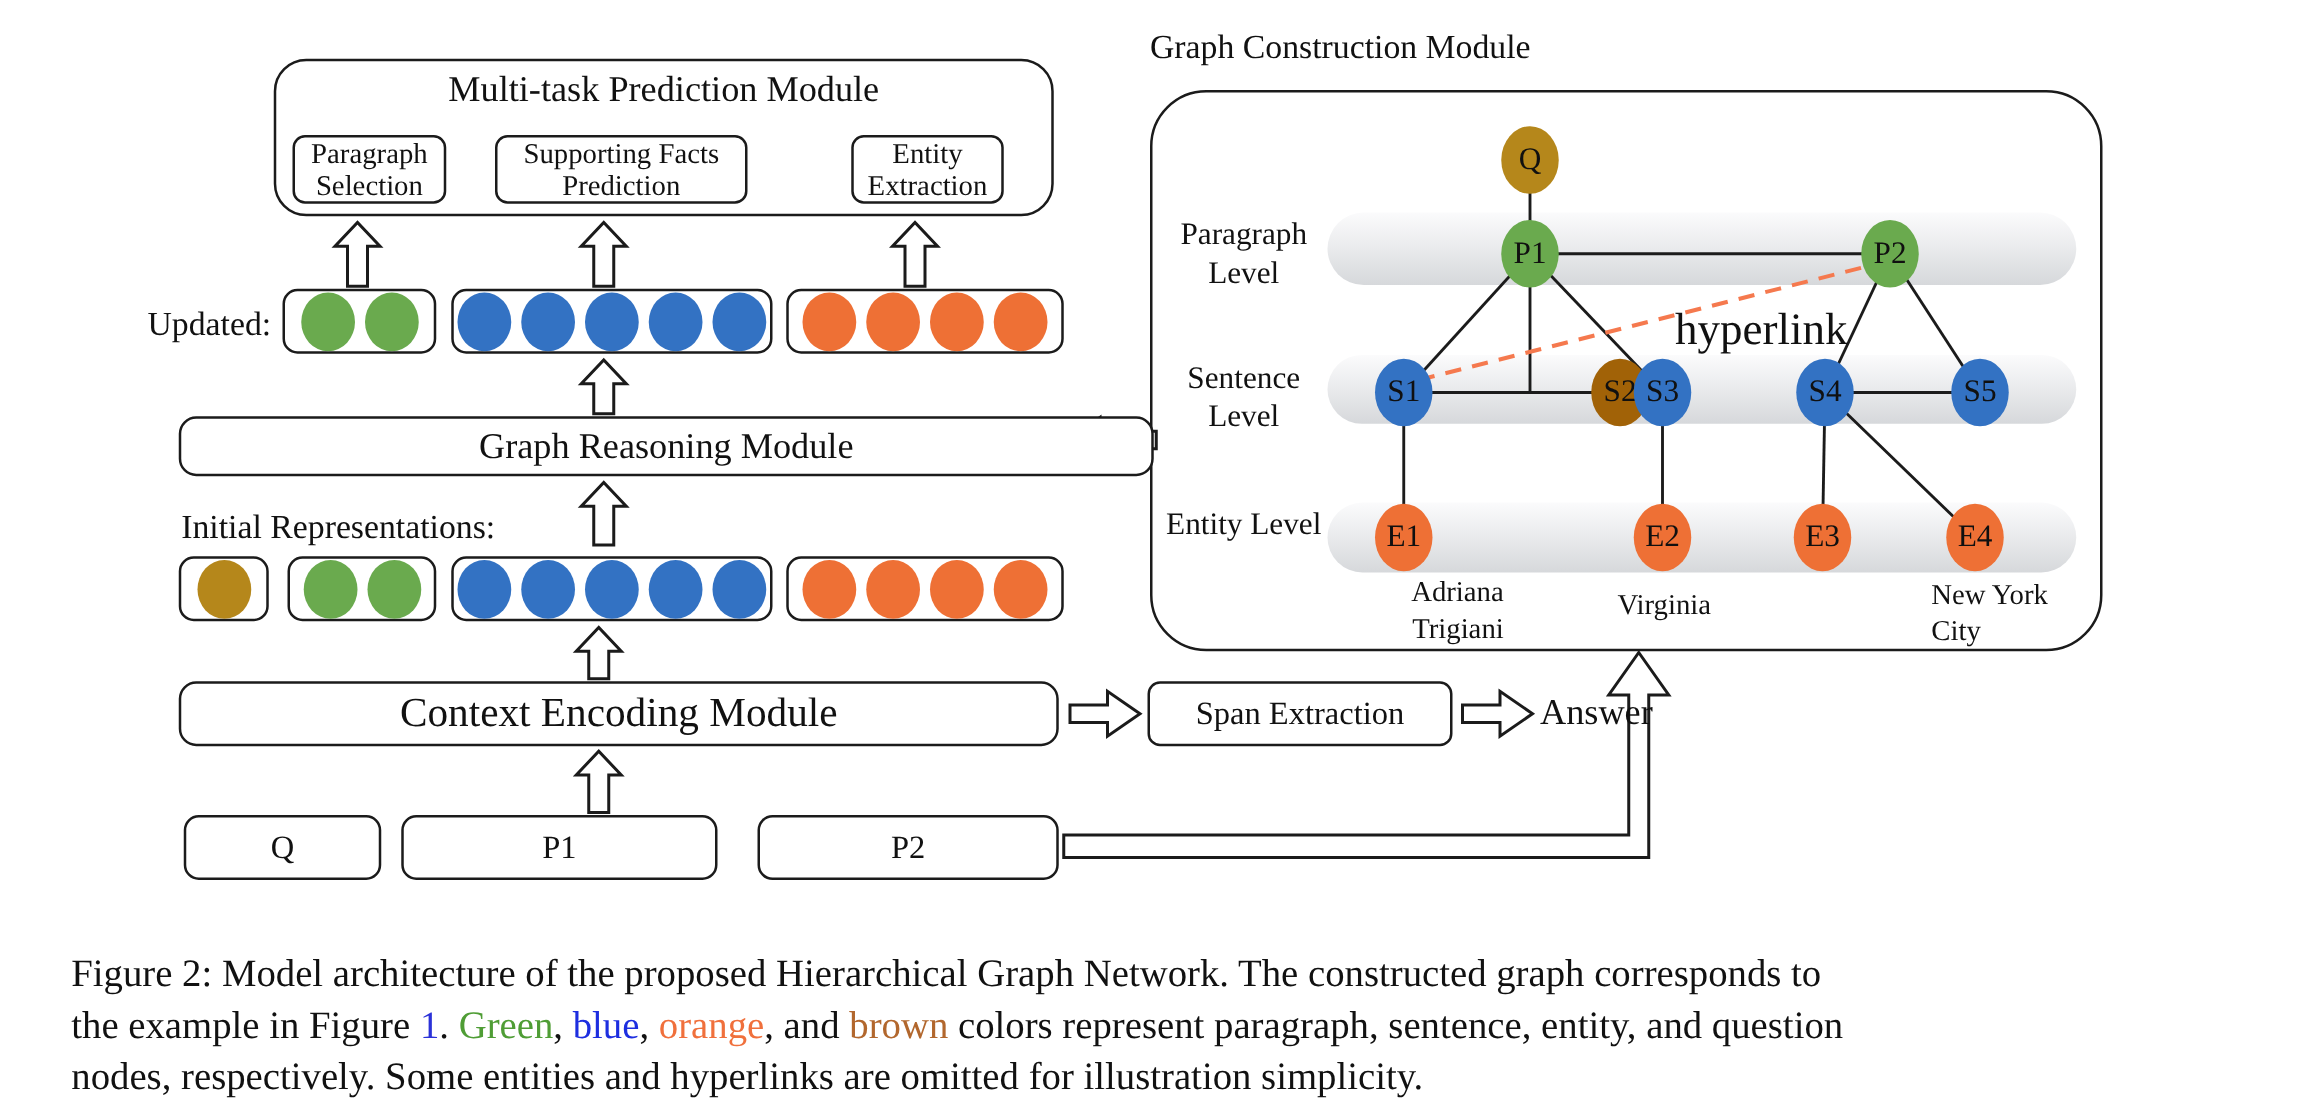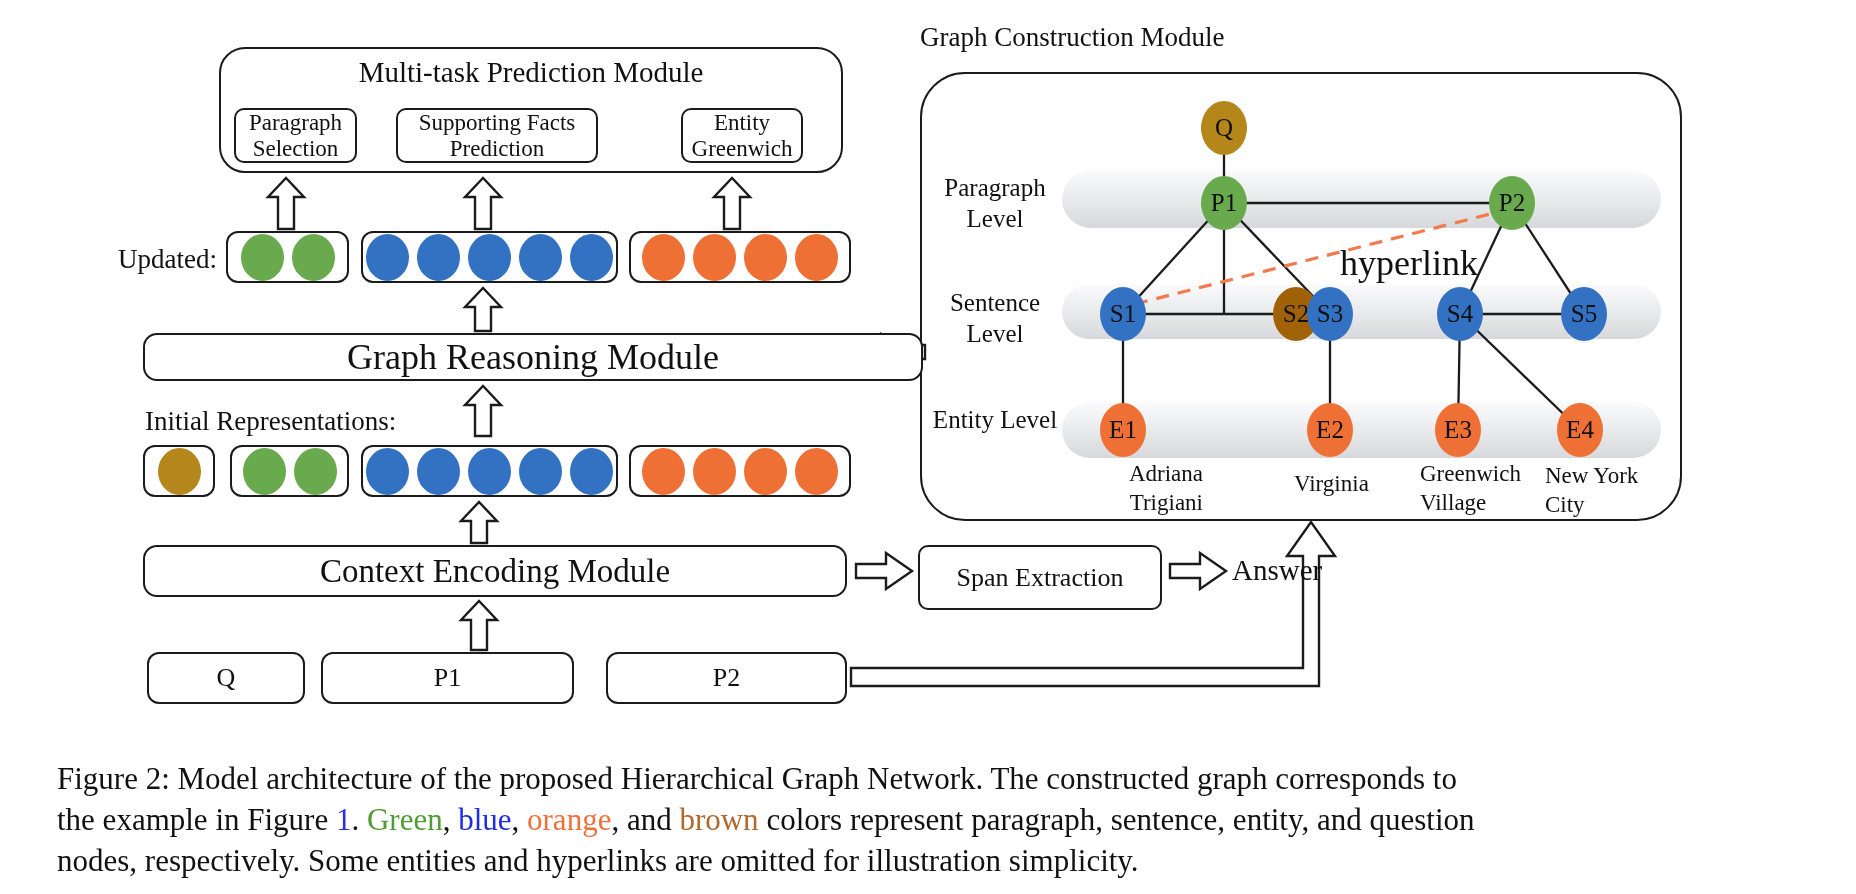--- a/index.html
+++ b/index.html
@@ -25,42 +25,42 @@
 </head>
 <body>
 
 <div id="figure">
 
   <div class="box outline-only" style="left:219px;top:47px;width:624px;height:126px;border-radius:26px"></div>
   <div class="lbl" style="left:219px;top:56px;width:624px;text-align:center;font-size:29px">Multi-task Prediction Module</div>
 
   <div class="box wrap" style="left:234px;top:108px;width:123px;height:55px;border-radius:10px;font-size:23px;line-height:1.12">Paragraph Selection</div>
   <div class="box wrap" style="left:396px;top:108px;width:202px;height:55px;border-radius:10px;font-size:23px;line-height:1.12">Supporting Facts Prediction</div>
-  <div class="box wrap" style="left:681px;top:108px;width:122px;height:55px;border-radius:10px;font-size:23px;line-height:1.12">Entity Greenwich</div>
+  <div class="box wrap" style="left:681px;top:108px;width:122px;height:55px;border-radius:10px;font-size:23px;line-height:1.12">Entity Extraction</div>
 
   <div class="lbl" style="left:118px;top:244px;font-size:27px">Updated:</div>
   <div class="tokbox" style="left:226px;top:231px;width:123px;height:52px">
       <span class="tok" style="background: rgb(106, 170, 78);"></span>
       <span class="tok" style="background: rgb(106, 170, 78);"></span>
     </div>
   <div class="tokbox" style="left:361px;top:231px;width:257px;height:52px">
       <span class="tok" style="background: rgb(51, 114, 195);"></span>
       <span class="tok" style="background: rgb(51, 114, 195);"></span>
       <span class="tok" style="background: rgb(51, 114, 195);"></span>
       <span class="tok" style="background: rgb(51, 114, 195);"></span>
       <span class="tok" style="background: rgb(51, 114, 195);"></span>
     </div>
   <div class="tokbox" style="left:629px;top:231px;width:222px;height:52px">
       <span class="tok" style="background: rgb(238, 112, 53);"></span>
       <span class="tok" style="background: rgb(238, 112, 53);"></span>
       <span class="tok" style="background: rgb(238, 112, 53);"></span>
       <span class="tok" style="background: rgb(238, 112, 53);"></span>
     </div>
 
-  <div class="box" style="left:143px;top:333px;width:780px;height:48px;border-radius:14px;font-size:36px">Graph Reasoning Module</div>
+  <div class="box" style="left:143px;top:333px;width:780px;height:48px;border-radius:14px;font-size:29px">Graph Reasoning Module</div>
 
   <div class="lbl" style="left:145px;top:406px;font-size:27px">Initial Representations:</div>
   <div class="tokbox" style="left:143px;top:445px;width:72px;height:52px">
       <span class="tok" style="background: rgb(181, 135, 27);"></span>
     </div>
   <div class="tokbox" style="left:230px;top:445px;width:119px;height:52px">
       <span class="tok" style="background: rgb(106, 170, 78);"></span>
       <span class="tok" style="background: rgb(106, 170, 78);"></span>
     </div>
   <div class="tokbox" style="left:361px;top:445px;width:257px;height:52px">
@@ -76,21 +76,21 @@
       <span class="tok" style="background: rgb(238, 112, 53);"></span>
       <span class="tok" style="background: rgb(238, 112, 53);"></span>
     </div>
 
   <div class="box" style="left:143px;top:545px;width:704px;height:52px;border-radius:14px;font-size:33px">Context Encoding Module</div>
 
   <div class="box" style="left:147px;top:652px;width:158px;height:52px;border-radius:12px;font-size:26px">Q</div>
   <div class="box" style="left:321px;top:652px;width:253px;height:52px;border-radius:12px;font-size:26px">P1</div>
   <div class="box" style="left:606px;top:652px;width:241px;height:52px;border-radius:12px;font-size:26px">P2</div>
 
-  <div class="box" style="left:918px;top:545px;width:244px;height:65px;border-radius:10px;font-size:26px">Span Extraction</div>
+  <div class="box" style="left:918px;top:545px;width:244px;height:52px;border-radius:10px;font-size:26px">Span Extraction</div>
   <div class="lbl" style="left:1232px;top:554px;font-size:29px">Answer</div>
 
   <div class="lbl" style="left:920px;top:22px;font-size:27px">Graph Construction Module</div>
   <div class="box outline-only" style="left:920px;top:72px;width:762px;height:449px;border-radius:45px"></div>
 
   <div class="band" style="left:1062px;top:170px;width:599px;height:58px"></div>
   <div class="band" style="left:1062px;top:284px;width:599px;height:55px"></div>
   <div class="band" style="left:1062px;top:402px;width:599px;height:56px"></div>
 
   <div class="lbl wrap" style="left:930px;top:172px;width:130px;text-align:center;font-size:25px;line-height:1.25">Paragraph Level</div>
@@ -144,15 +144,14 @@
       <path d="M 851 668 L 1303 668 L 1303 556 L 1287 556 L 1311 522 L 1335 556 L 1319 556 L 1319 686 L 851 686 Z" fill="#ffffff" stroke="#1b1b1b" stroke-width="2.4"></path>
     </svg>
 
   <div id="caption">
       <div><span>Figure 2:  Model architecture of the proposed Hierarchical Graph Network. The constructed graph corresponds to</span></div>
       <div><span>the example in Figure </span><span style="color: rgb(43, 50, 216);">1</span><span>. </span><span style="color: rgb(79, 157, 53);">Green</span><span>, </span><span style="color: rgb(29, 46, 224);">blue</span><span>, </span><span style="color: rgb(240, 112, 60);">orange</span><span>, and </span><span style="color: rgb(178, 103, 45);">brown</span><span> colors represent paragraph, sentence, entity, and question</span></div>
       <div><span>nodes, respectively. Some entities and hyperlinks are omitted for illustration simplicity.</span></div>
     </div>
 <div class="entcap wrap" style="left: 1085px; top: 460px; width: 118px; text-align: right;">Adriana Trigiani</div>
     <div class="entcap wrap" style="left: 1294px; top: 470px; width: 130px; text-align: left;">Virginia</div>
-    <div class="entcap wrap" style="left: 1420px; top: 460px; width: 138px; text-align: left;">Greenwich Village</div>
     <div class="entcap wrap" style="left: 1545px; top: 462px; width: 120px; text-align: left;">New York City</div>
   </div>
 
 </body></html>

